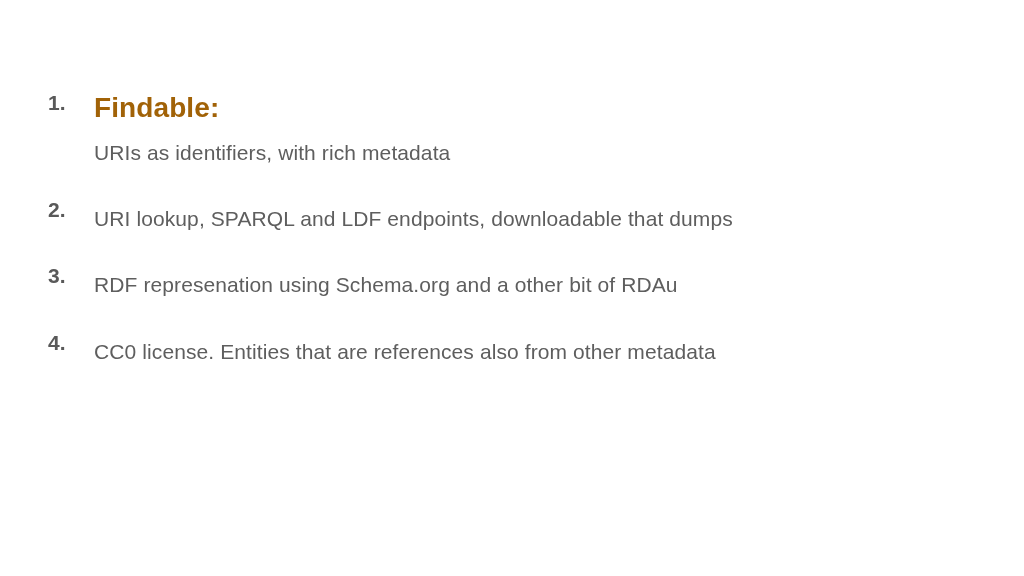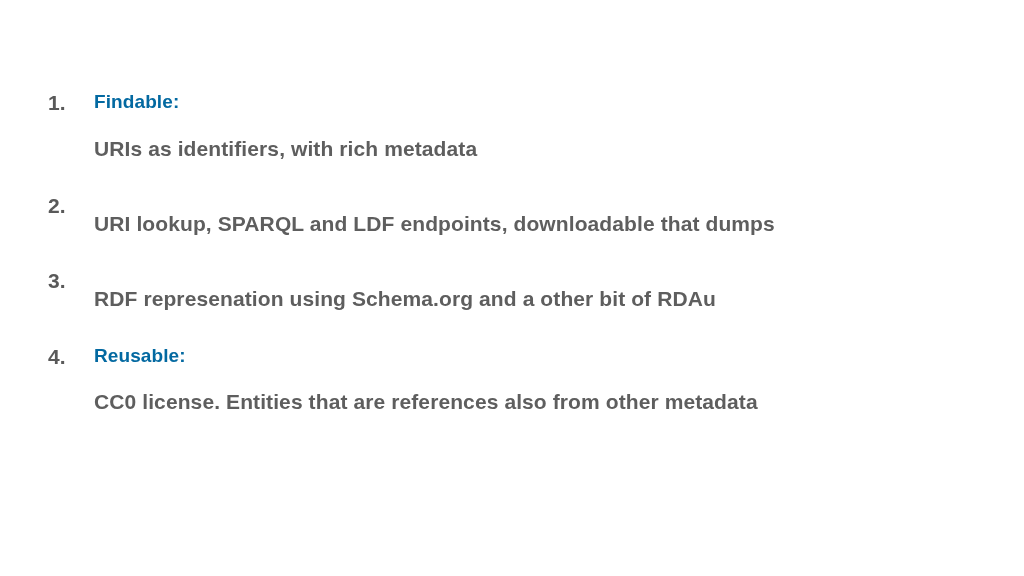--- a/index.html
+++ b/index.html
@@ -39,32 +39,32 @@
     font-size: 21px;
     font-weight: bold;
     color: #595959;
     line-height: 1.45;
     text-align: left;
   }
   .body {
     flex: 1 1 auto;
   }
   .heading {
-    font-size: 19px;
+    font-size: 28px;
     font-weight: bold;
-    color: #0369a1;
+    color: #a16207;
     line-height: 1.45;
     letter-spacing: 0.1px;
   }
   .detail {
     font-size: 21px;
-    font-weight: bold;
+    font-weight: normal;
     color: #5e5e5e;
     line-height: 1.45;
-    margin-top: 18px;
+    margin-top: 9px;
     letter-spacing: 0.1px;
   }
 </style>
 </head>
 <body>
 
 <div class="slide">
   <ol class="list">
 
     <li class="item">
@@ -85,19 +85,18 @@
     <li class="item">
       <span class="marker">3.</span>
       <div class="body">
         <div class="detail">RDF represenation using Schema.org and a other bit of RDAu</div>
       </div>
     </li>
 
     <li class="item">
       <span class="marker">4.</span>
       <div class="body">
-        <div class="heading">Reusable:</div>
         <div class="detail">CC0 license. Entities that are references also from other metadata</div>
       </div>
     </li>
 
   </ol>
 </div>
 
 </body></html>

